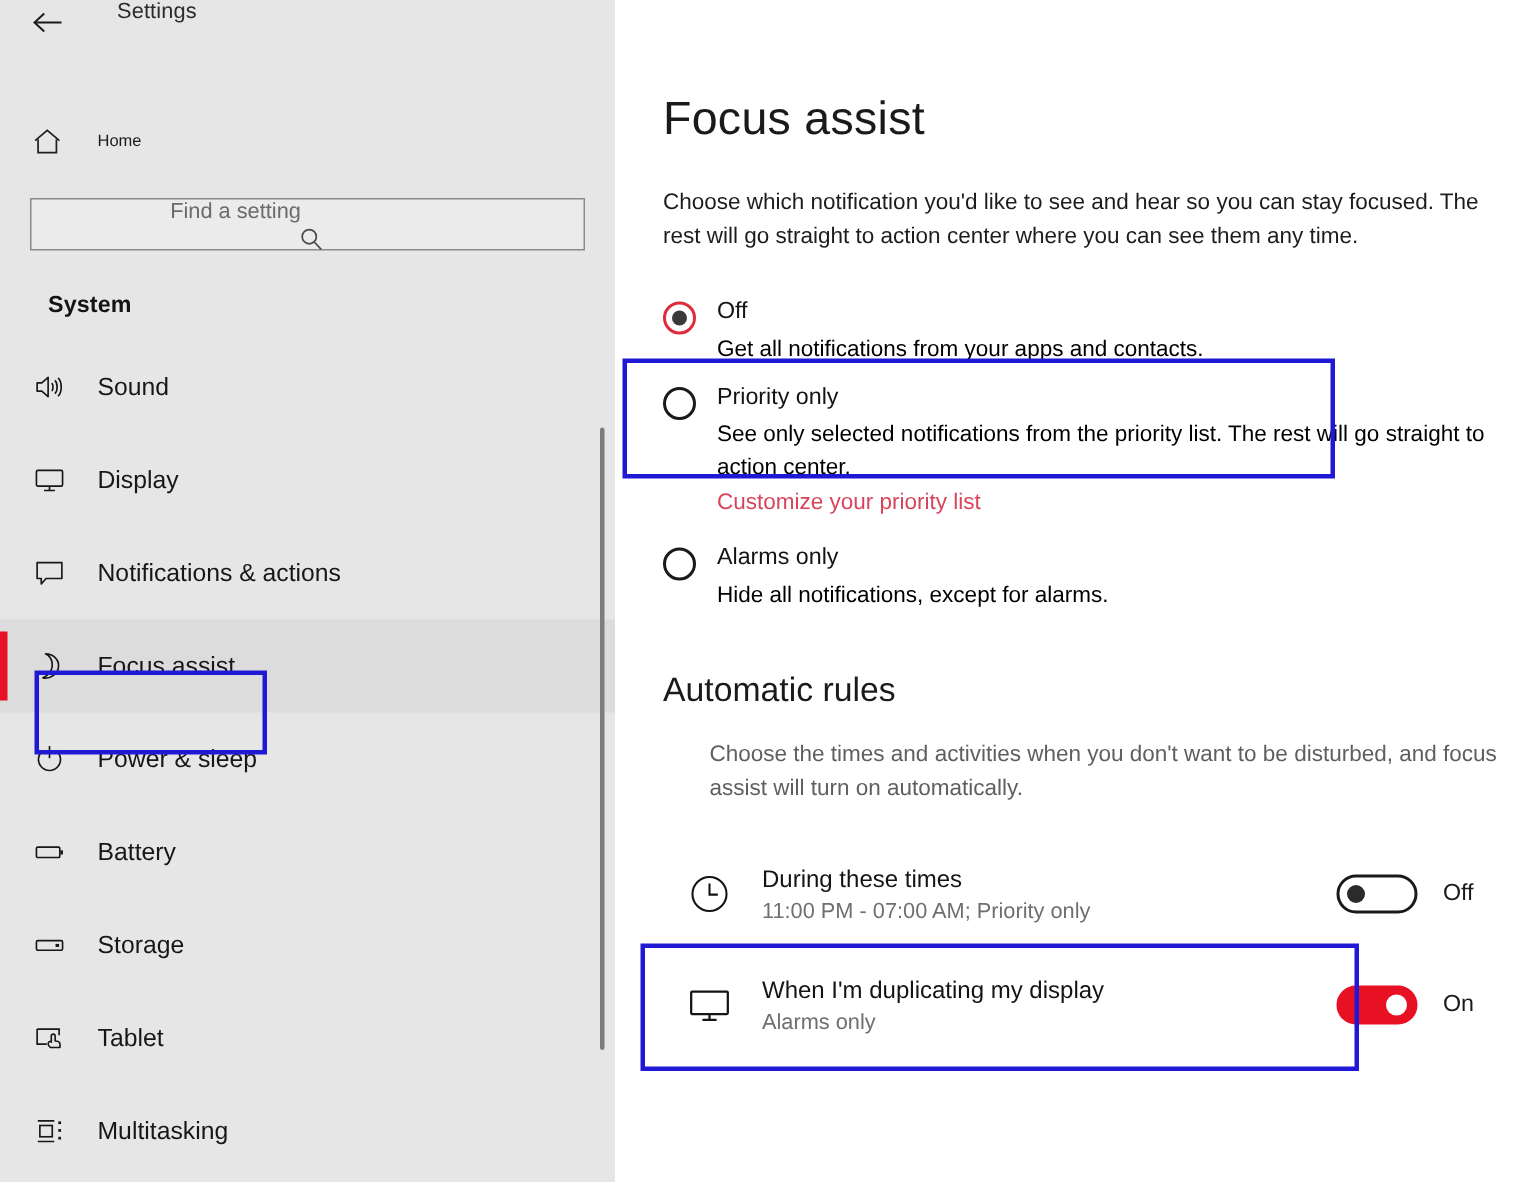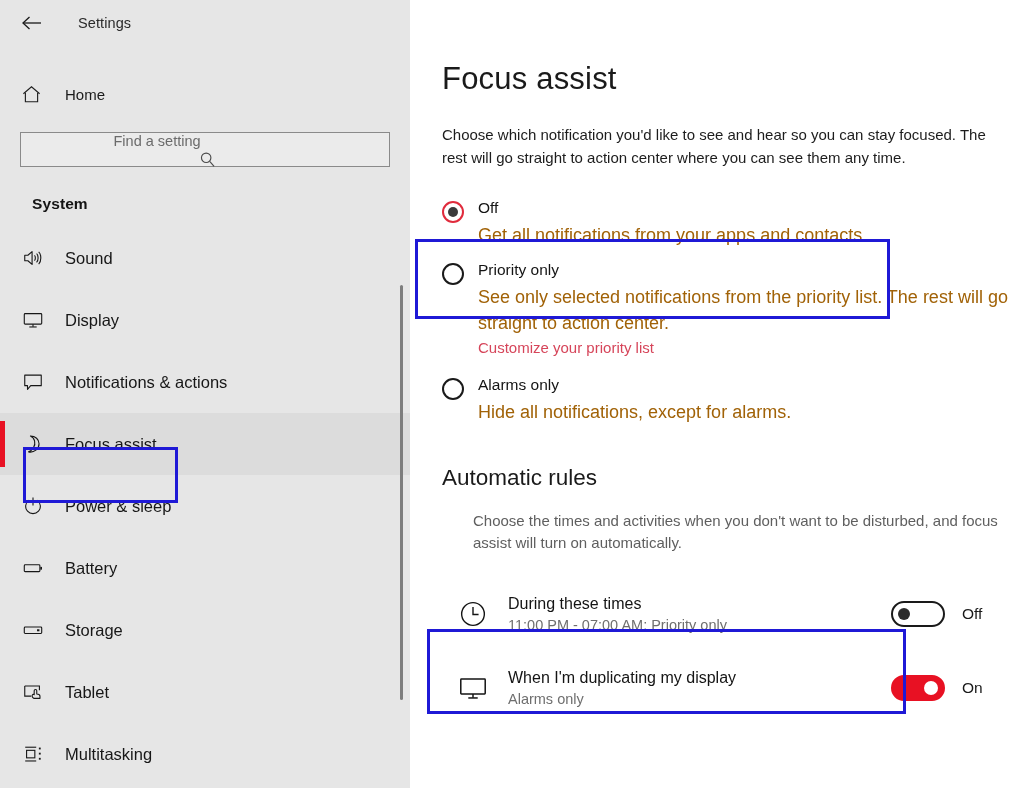--- a/index.html
+++ b/index.html
@@ -22,21 +22,21 @@
   .sidebar {
     position: relative;
     width: 410px;
     height: 788px;
     background: #e6e6e6;
     flex: 0 0 410px;
   }
   .titlebar {
     height: 46px;
     display: flex;
-    align-items: center;
+    align-items: flex-start;
     padding-left: 14px;
   }
   .back-btn {
     width: 36px; height: 30px;
     display: flex; align-items: center; justify-content: center;
     color: #1a1a1a;
   }
   .back-btn svg { display: block; }
   .title-text {
     font-size: 14.5px;
@@ -51,21 +51,21 @@
     height: 40px;
     margin: 28px 0 0 0;
     padding-left: 18px;
   }
   .home-icon {
     width: 26px; height: 26px;
     display: flex; align-items: center; justify-content: center;
     color: #1f1f1f;
   }
   .home-label {
-    font-size: 15px;
+    font-size: 11px;
     color: #1b1b1b;
     margin-left: 21px;
   }
 
   .search-wrap {
     margin: 18px 20px 0 20px;
     height: 35px;
     background: #ebebeb;
     border: 1px solid #8a8a8a;
     display: flex;
@@ -203,22 +203,22 @@
     border-radius: 50%;
     background: #3a3a3a;
   }
   .radio-body { margin-left: 14px; padding-top: 0; }
   .radio-label {
     font-size: 15.5px;
     color: #141414;
     line-height: 1.35;
   }
   .radio-sub {
-    font-size: 18px;
-    color: #a16207;
+    font-size: 15px;
+    color: #000000;
     line-height: 1.45;
     margin-top: 3px;
     max-width: 570px;
   }
   .link-red {
     display: inline-block;
     font-size: 15px;
     color: #d6455a;
     margin-top: 3px;
     text-decoration: none;

